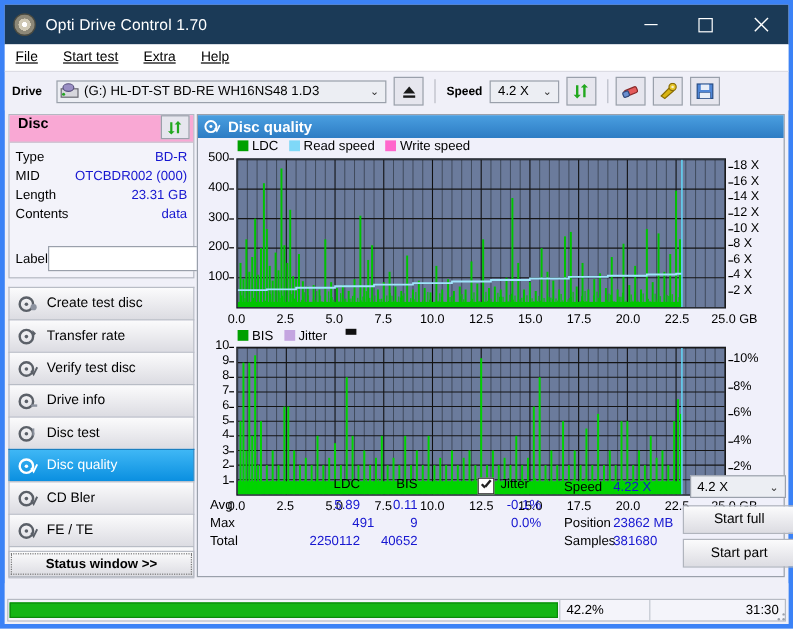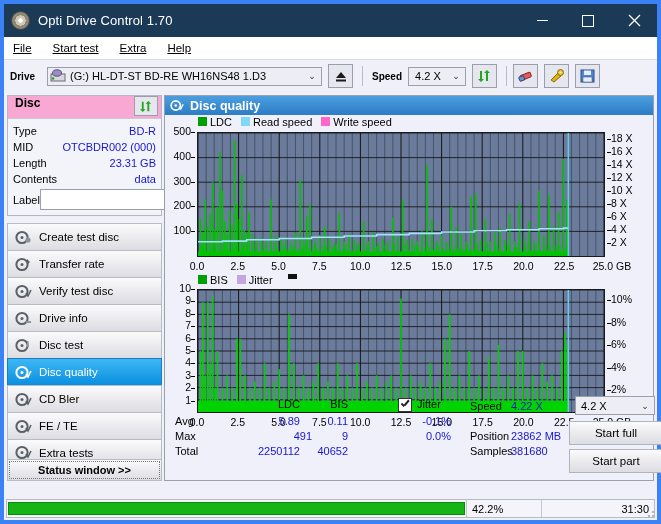--- a/index.html
+++ b/index.html
@@ -41,21 +41,21 @@
   .body{position:absolute;top:88px;left:0;right:0;bottom:36px;}
   .sidebar{position:absolute;left:3px;top:3px;width:155px;bottom:3px;}
   .panel{border:1px solid #b4b8c2;background:#f3f3fa;}
   .disc-head{height:22px;background:#f9a8d4;border-bottom:1px solid #c7cad3;
              display:flex;padding:0 3px;}
   .disc-head .t{font-weight:bold;font-size:12px;flex:1 1 auto;padding-left:4px;}
   .disc-rows{padding:4px 5px 5px 5px;}
   .drow{display:flex;justify-content:space-between;height:16px;align-items:center;}
   .drow .k{font-size:11px;}
   .drow .v{font-size:11px;color:#1616d0;}
-  .label-row{display:flex;align-items:center;margin-top:2px;}
+  .label-row{display:flex;align-items:center;margin-top:18px;}
   .label-row .k{width:36px;font-size:11px;}
   .lbl-input{flex:1 1 auto;height:17px;background:#fff;border:1px solid #9aa0ab;margin-right:4px;}
   .navlist{margin-top:7px;}
   .navbtn{height:27px;display:flex;align-items:center;padding-left:7px;box-sizing:border-box;
           background:linear-gradient(#fbfbfc,#dcdce2);border:1px solid #b8bcc5;
           border-bottom:none;font-size:11.5px;}
   .navbtn:last-child{border-bottom:1px solid #b8bcc5;}
   .navbtn.sel{background:linear-gradient(#3fb7f5,#0a8fe0);color:#fff;border-color:#1a7fc0;}
   .nav-ico{width:17px;height:15px;margin-right:7px;flex:0 0 auto;}
   .statusbtn{position:absolute;left:0;right:0;bottom:0;height:22px;

